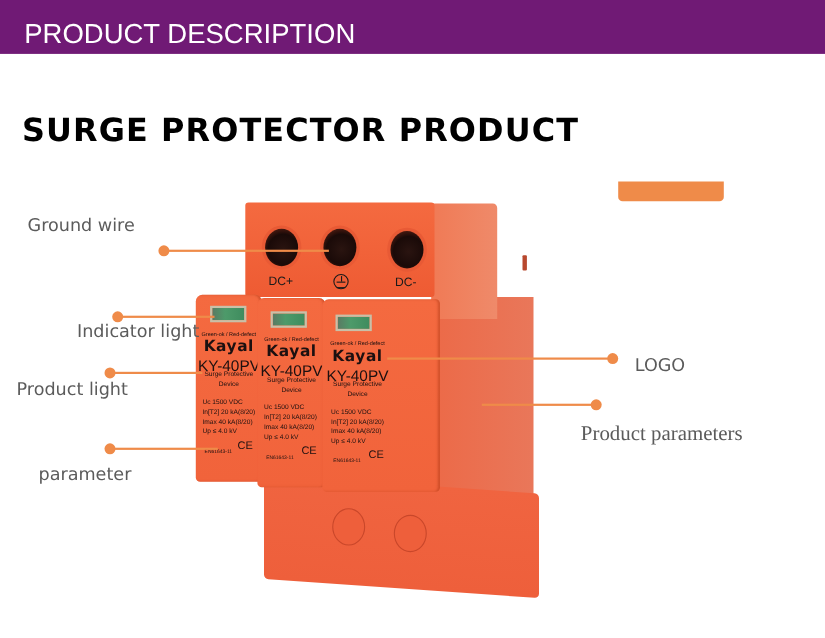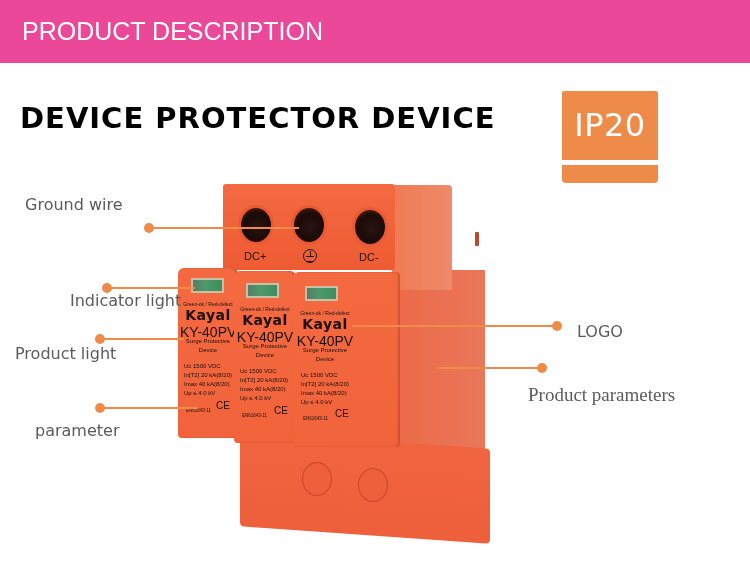--- a/index.html
+++ b/index.html
@@ -1,21 +1,21 @@
 <!DOCTYPE html>
 <html><head>
 <meta charset="utf-8">
 <style>
   * { box-sizing: border-box; margin: 0; padding: 0; }
   html, body { width: 750px; height: 580px; background: #ffffff; overflow: hidden; }
   body { position: relative; font-family: "Liberation Sans", sans-serif; }
 
   .banner {
-    position: absolute; left: 0; top: 0; width: 750px; height: 63px;
-    background: #ec4899;
+    position: absolute; left: 0; top: 0; width: 750px; height: 49px;
+    background: #701a75;
   }
   .banner-title {
     position: absolute; left: 22px; top: 17px;
     color: #ffffff; font-size: 25px; font-weight: normal;
     letter-spacing: 0px; font-family: "Liberation Sans", sans-serif;
   }
 
   .main-title {
     position: absolute; left: 20px; top: 101px;
     font-family: "DejaVu Sans", sans-serif; font-weight: bold;
@@ -122,24 +122,23 @@
   }
   .slot { position: absolute; width: 4px; height: 14px; background: #b8482e; border-radius: 1px; }
 </style>
 </head>
 <body>
 
 <div class="banner">
   <div class="banner-title">PRODUCT DESCRIPTION</div>
 </div>
 
-<div class="main-title">DEVICE PROTECTOR DEVICE</div>
+<div class="main-title">SURGE PROTECTOR PRODUCT</div>
 
 <div class="ip-badge">
-  <div class="ip-top">IP20</div>
   <div class="ip-bottom"></div>
 </div>
 
 <div class="device">
   <div class="part back-body"></div>
   <div class="part top-block-right"></div>
   <div class="slot" style="left:475px; top:232px;"></div>
   <div class="part lower-body"></div>
   <div class="knock" style="left:302px; top:462px;"></div>
   <div class="knock" style="left:358px; top:468px;"></div>

